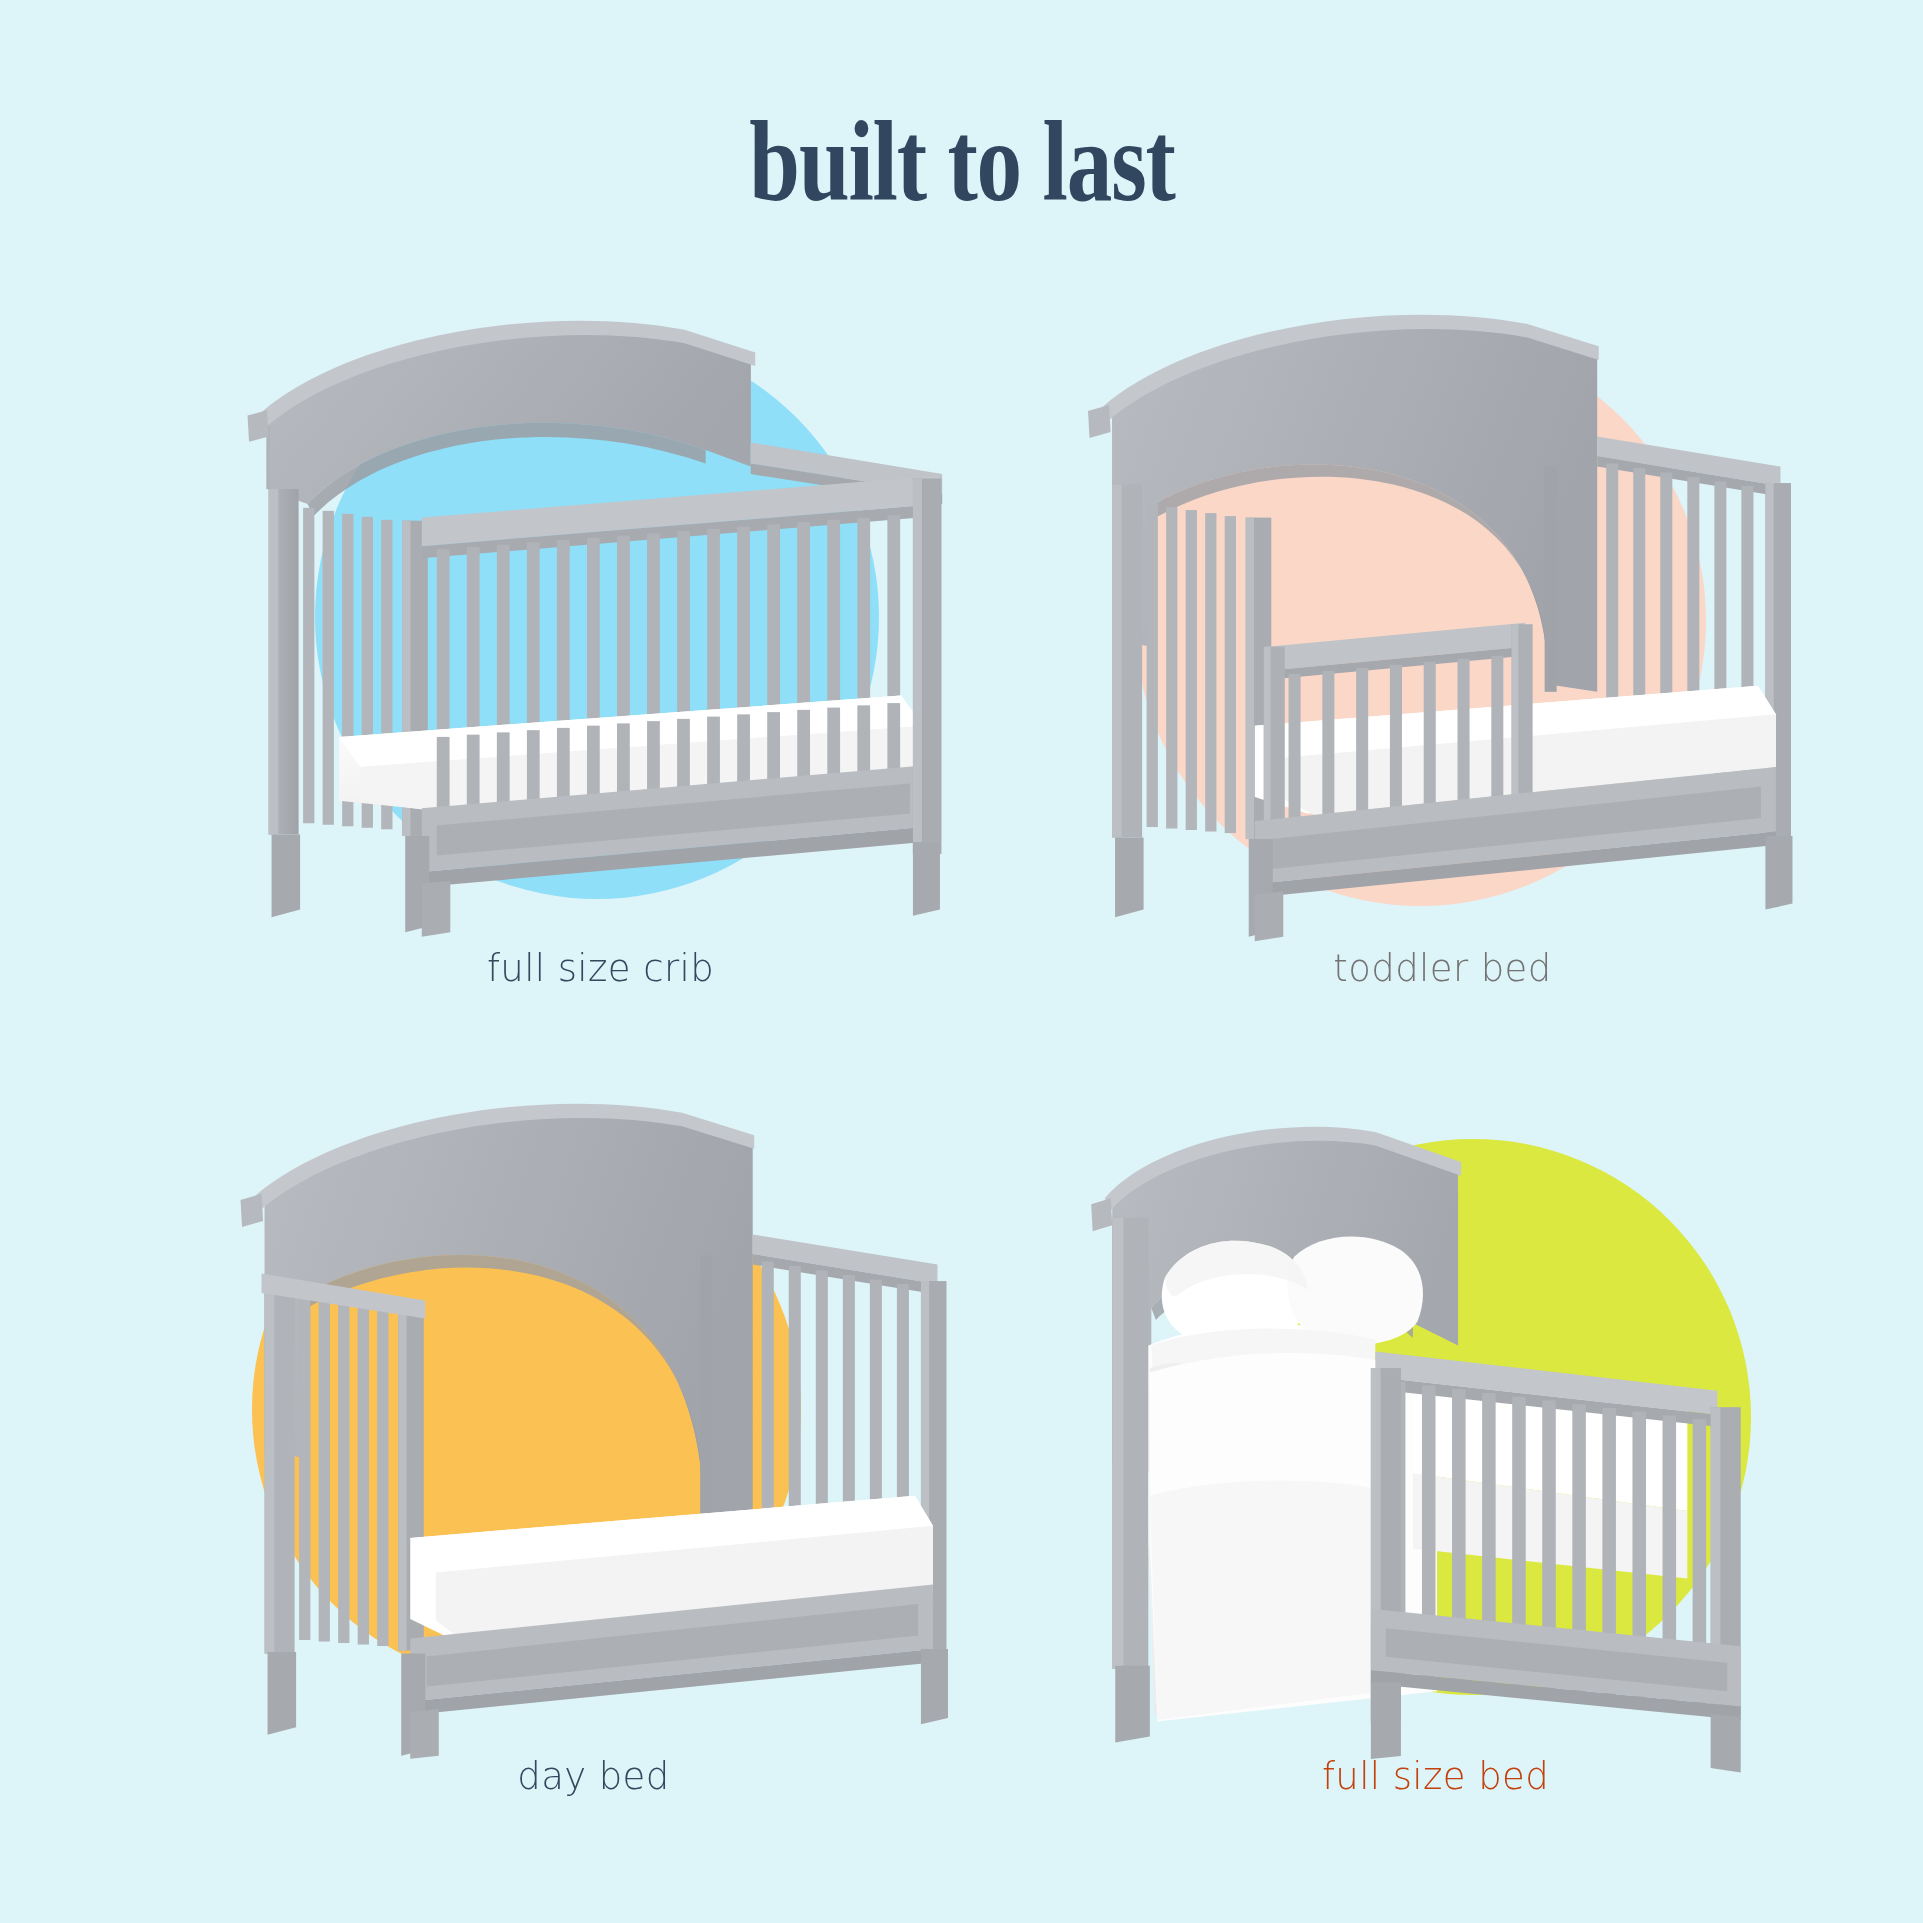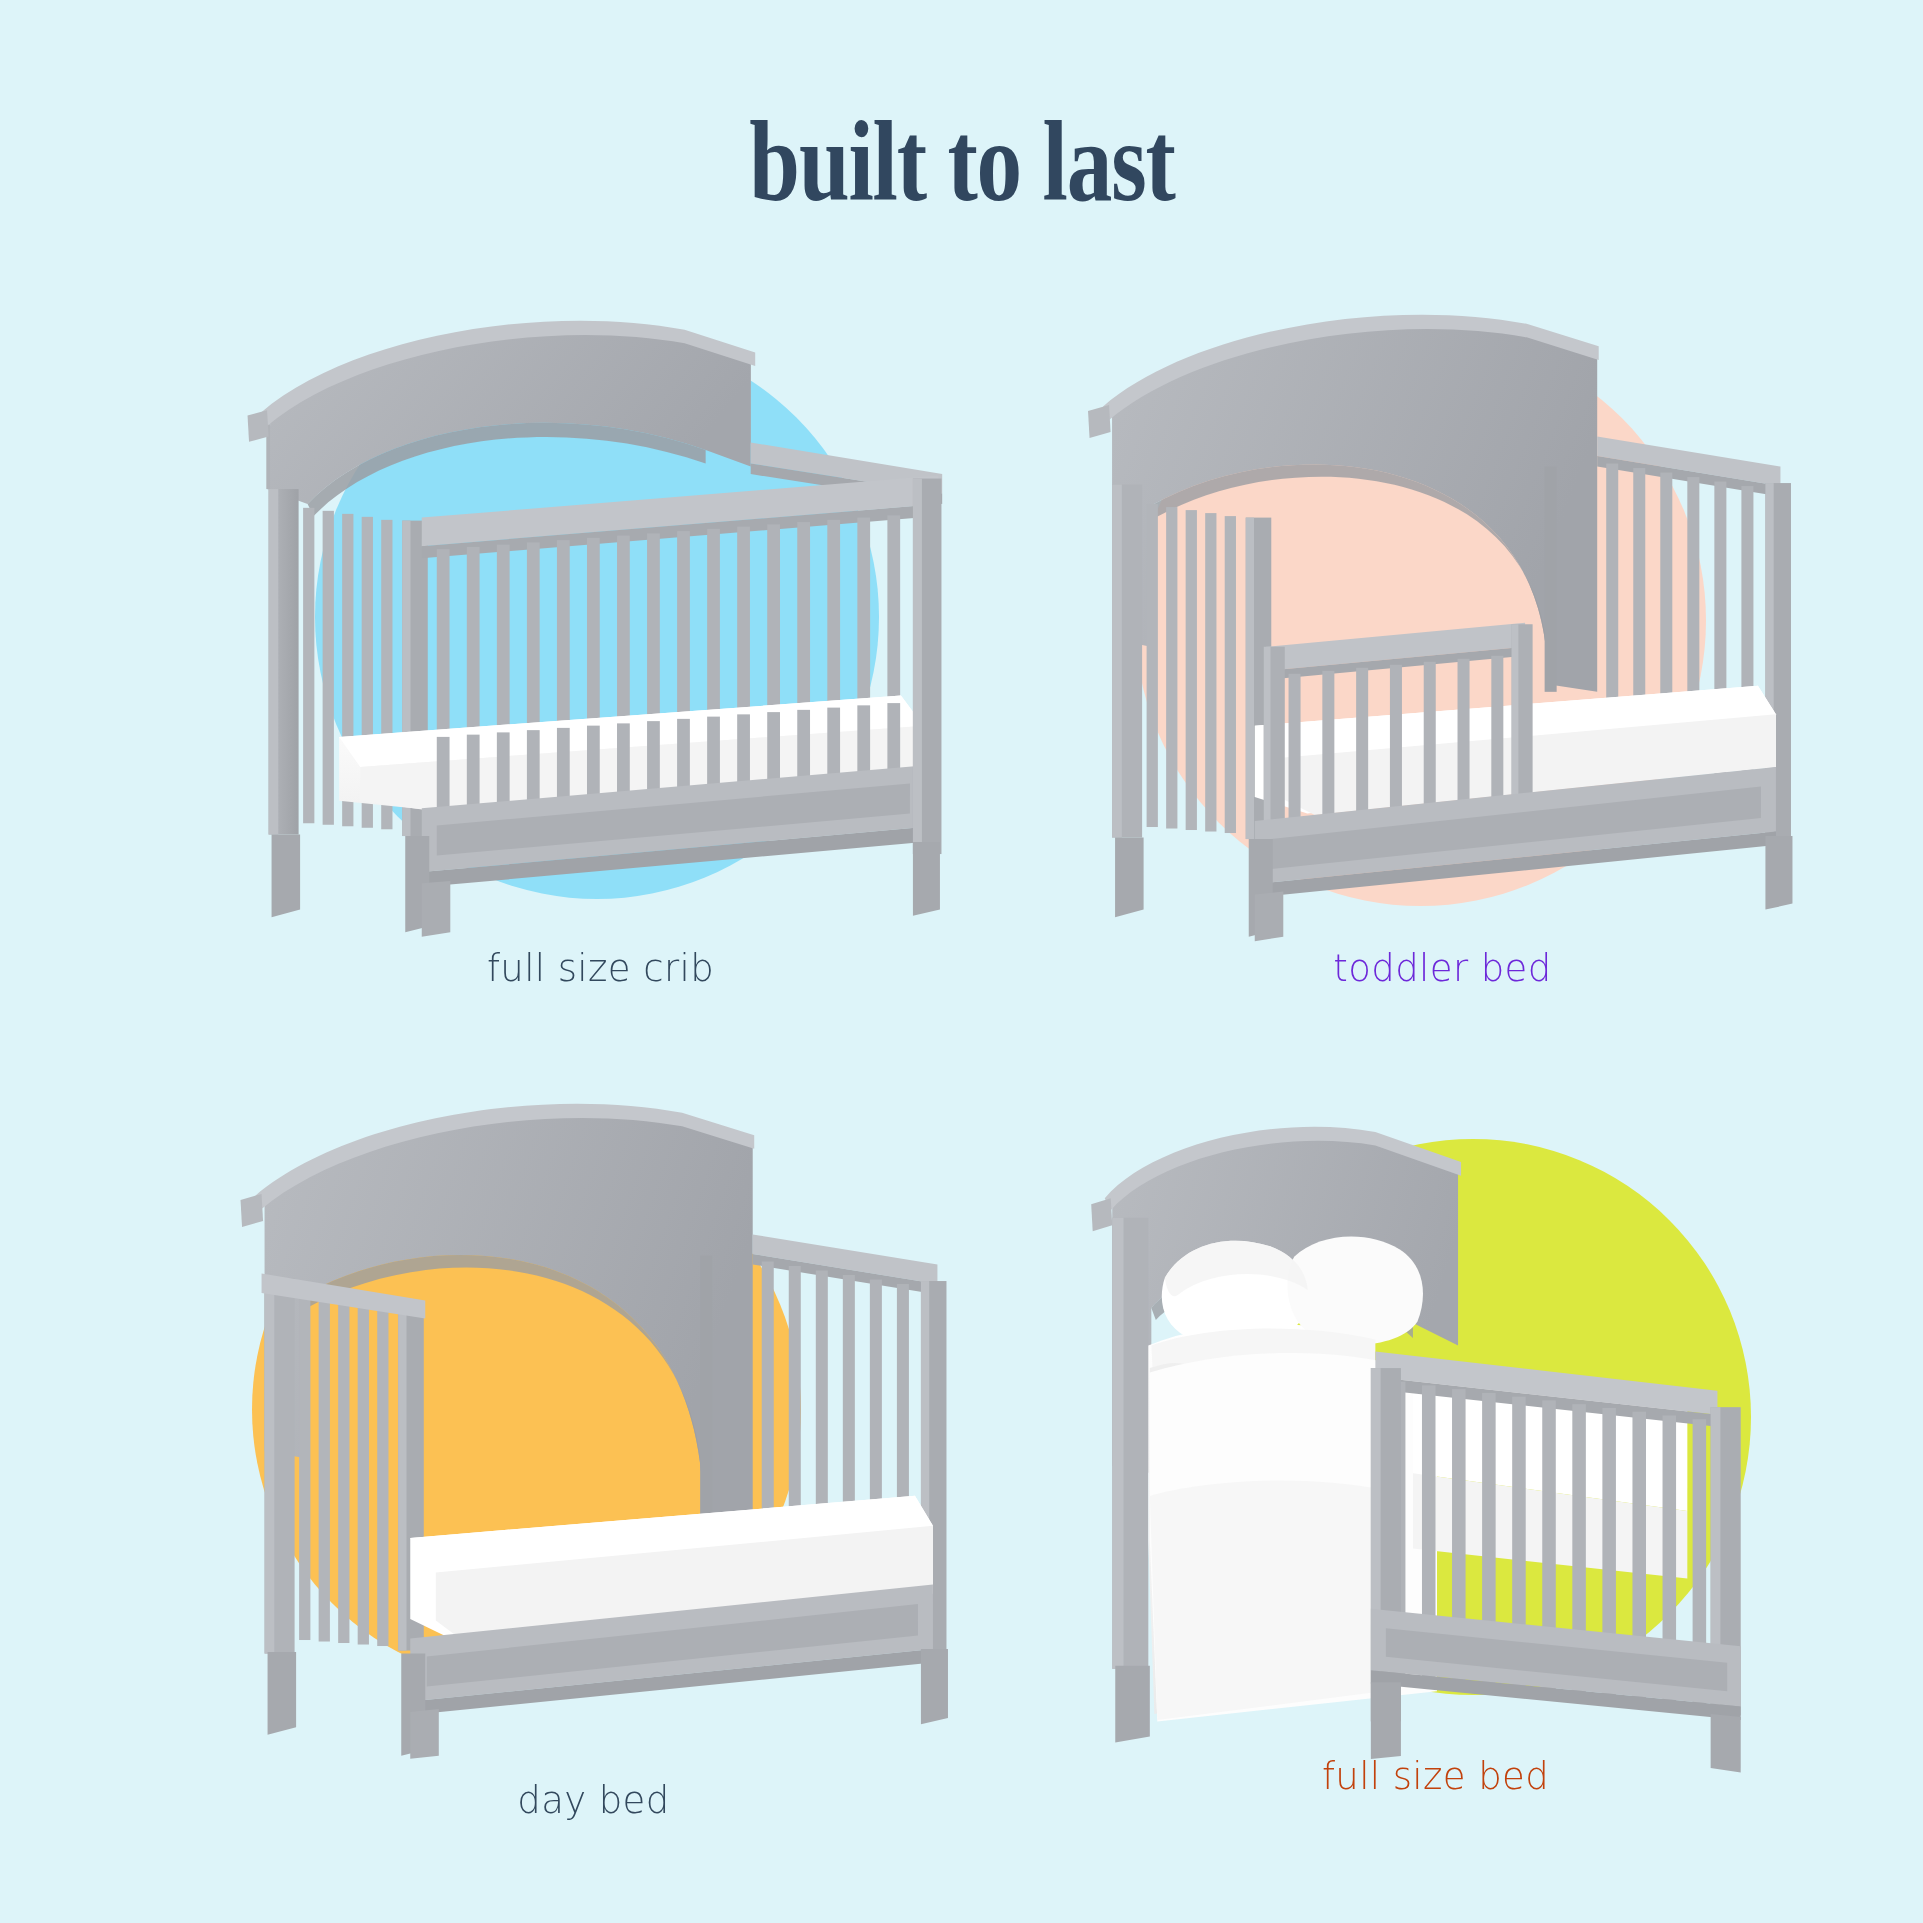--- a/index.html
+++ b/index.html
@@ -241,21 +241,21 @@
       <path d="M250,672 L944,600 L944,686 L250,756 Z" fill="#b9bcc1"></path>
       <path d="M272,696 L924,626 L924,668 L272,736 Z" fill="#acafb4"></path>
       <path d="M250,756 L944,686 L944,704 L250,774 Z" fill="#a0a3a8"></path>
 
       <path d="M64,694 L102,694 L102,790 L64,800 Z" fill="#a6a9ae"></path>
       <path d="M242,696 L274,696 L274,818 L242,826 Z" fill="#a6a9ae"></path>
       <path d="M930,692 L966,692 L966,782 L930,790 Z" fill="#a6a9ae"></path>
       <path d="M250,770 L288,766 L288,826 L250,832 Z" fill="#aaadb2"></path>
     </svg>
   </div>
-  <div class="caption" id="cap-toddler" style="color: #6d28d9;">toddler bed</div>
+  <div class="caption" id="cap-toddler" style="color: #737373;">toddler bed</div>
 </div>
 
 <div class="panel" id="panel-daybed">
   <div class="blob" id="blob-daybed" style="background: rgb(252, 193, 83);"></div>
   <div class="stage">
     <svg width="751" height="639" viewBox="0 0 1000 850">
       <defs>
         <linearGradient id="g-panel3" x1="0" y1="0" x2="1" y2="0.3">
           <stop offset="0" stop-color="#b8bbc0"></stop>
             <stop offset="1" stop-color="#a1a4aa"></stop>
@@ -304,21 +304,21 @@
       <path d="M256,690 L952,618 L952,704 L256,774 Z" fill="#b9bcc1"></path>
       <path d="M278,714 L932,644 L932,686 L278,754 Z" fill="#acafb4"></path>
       <path d="M256,774 L952,704 L952,722 L256,792 Z" fill="#a0a3a8"></path>
 
       <path d="M66,708 L104,708 L104,808 L66,818 Z" fill="#a6a9ae"></path>
       <path d="M244,710 L276,710 L276,838 L244,846 Z" fill="#a6a9ae"></path>
       <path d="M936,704 L972,704 L972,796 L936,804 Z" fill="#a6a9ae"></path>
       <path d="M256,788 L294,784 L294,846 L256,850 Z" fill="#aaadb2"></path>
     </svg>
   </div>
-  <div class="caption" id="cap-daybed" style="color: rgb(50, 72, 93); margin-top: 24px;">day bed</div>
+  <div class="caption" id="cap-daybed" style="color: rgb(50, 72, 93);">day bed</div>
 </div>
 
 <div class="panel" id="panel-fullbed">
   <div class="blob" id="blob-fullbed" style="background: rgb(219, 232, 63);"></div>
   <div class="stage">
     <svg width="767" height="639" viewBox="0 0 1020 850">
       <defs>
         <linearGradient id="g-panel4" x1="0" y1="0" x2="1" y2="0.3">
           <stop offset="0" stop-color="#b8bbc0"></stop>
             <stop offset="1" stop-color="#a4a7ad"></stop>

